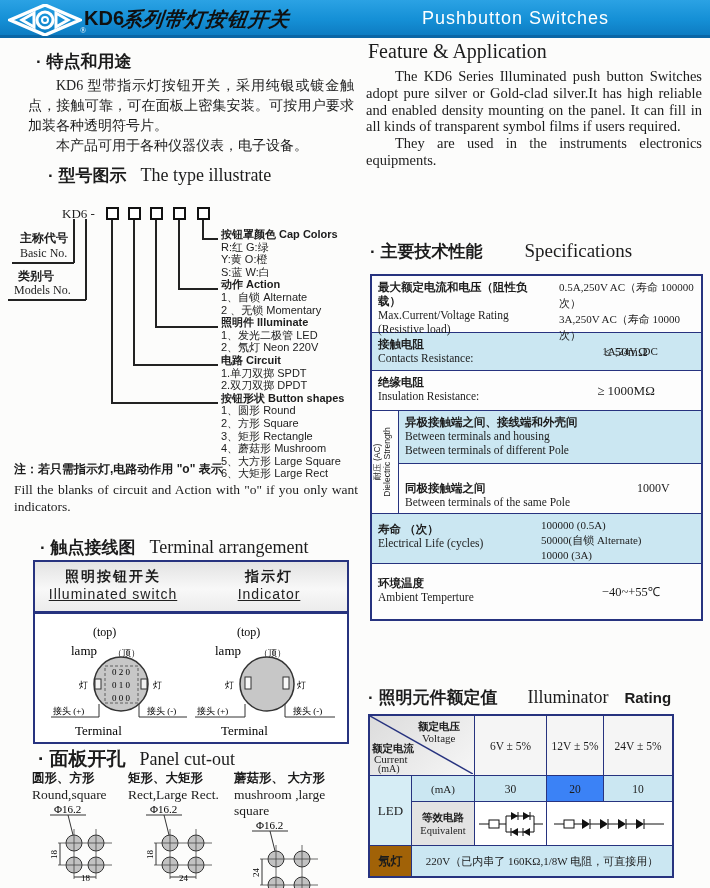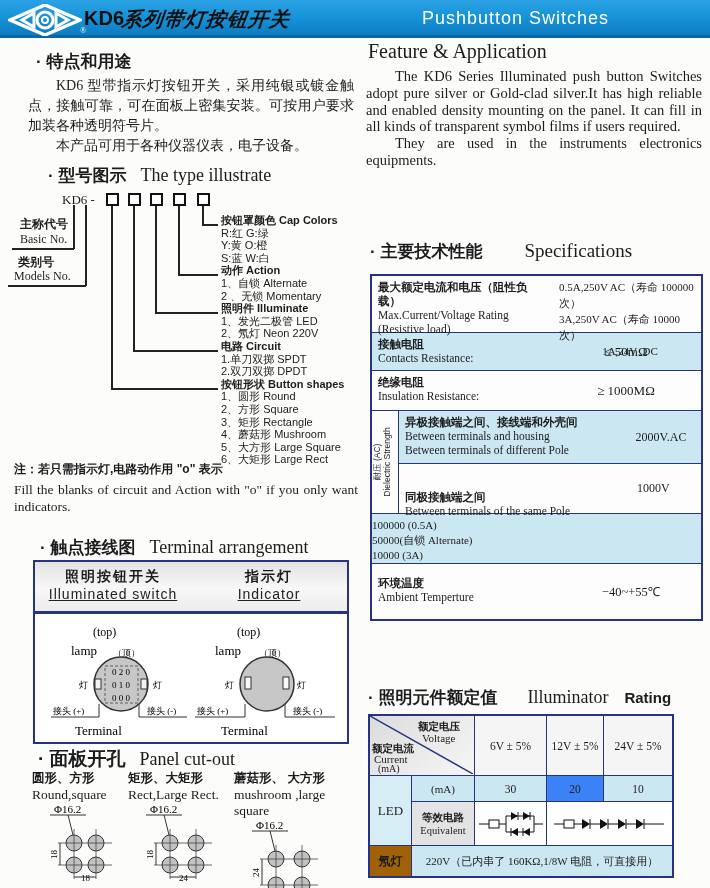--- a/index.html
+++ b/index.html
@@ -17,21 +17,21 @@
   .h-cn  { position:absolute; left:120px; top:6px; font:bold italic 20px "Liberation Sans",sans-serif;
            color:#101010; transform:skewX(-6deg); letter-spacing:1px; }
   .h-en  { position:absolute; left:422px; top:8px; font:18px "Liberation Sans",sans-serif; color:#ffffff; letter-spacing:1px; }
   
   .sec-h { position:absolute; display:flex; align-items:baseline; gap:14px; white-space:nowrap; }
   .sec-h .cn { font:bold 17px "Liberation Sans",sans-serif;text-align:right; }
   .sec-h .en { font:18px "Liberation Serif",serif; }
   .para { text-align:justify; font-size:14px; line-height:20px; }
   .para p { text-indent:2em; }
   
-  #type-diagram { position:absolute; left:0; top:188px; width:360px; height:292px; font-size:11px;padding-left:34px; }
+  #type-diagram { position:absolute; left:0; top:202px; width:360px; height:292px; font-size:11px;padding-left:34px; }
   .tbox { position:absolute; width:13px; height:13px; border:2px solid #111; top:5px; background:#fff; }
   .tlist { position:absolute; left:221px; top:26px; line-height:12.6px; font-size:11px;
            font-family:"Liberation Sans",sans-serif; white-space:nowrap; }
   .tlist .tt { font-weight:bold; }
   .lbl-cn { font:bold 12px "Liberation Sans",sans-serif; }
   .lbl-en { font:12px "Liberation Serif",serif; }
   
   #terminal-box { position:absolute; left:33px; top:560px; width:316px; height:184px;
                   border:2px solid #27337f; background:#fff; }
   #terminal-head { height:52px; display:flex; border-bottom:3px solid #27337f;
@@ -327,33 +327,36 @@
         <div>Dielectric Strength</div>
       </div>
     </div>
     <div id="diel-rows">
       <div class="srow blue" style="height:52px;border-top:none">
         <div class="lab">
           <div class="cn">异极接触端之间、接线端和外壳间</div>
           <div class="en">Between terminals and housing</div>
           <div class="en">Between terminals of different Pole</div>
         </div>
-        <div class="val" style="flex:0 0 80px;font-size:12px">2000V.AC</div>
       </div>
       <div class="srow" style="height:50px">
-        <div class="lab" style="padding-top:26px">
+        <div class="lab" style="padding-top:17px">
           <div class="cn">同极接触端之间</div>
           <div class="en">Between terminals of the same  Pole</div>
         </div>
         <div class="val" style="flex:0 0 64px;font-size:12px;justify-content:flex-start">1000V</div>
       </div>
     </div>
   </div>
 
   <div class="srow blue" style="height:50px">
+    <div class="lab" style="padding-top:8px">
+      <div class="cn">寿命  （次）</div>
+      <div class="en">Electrical Life (cycles)</div>
+    </div>
     <div class="val" style="flex:0 0 160px;flex-direction:column;align-items:flex-start;font-size:11px;line-height:15px;padding-top:3px">
       <div>100000  (0.5A)</div>
       <div>50000(自锁 Alternate)</div>
       <div>10000   (3A)</div>
     </div>
   </div>
   <div class="srow" style="height:56px">
     <div class="lab" style="padding-top:12px">
       <div class="cn">环境温度</div>
       <div class="en">Ambient Temperture</div>

